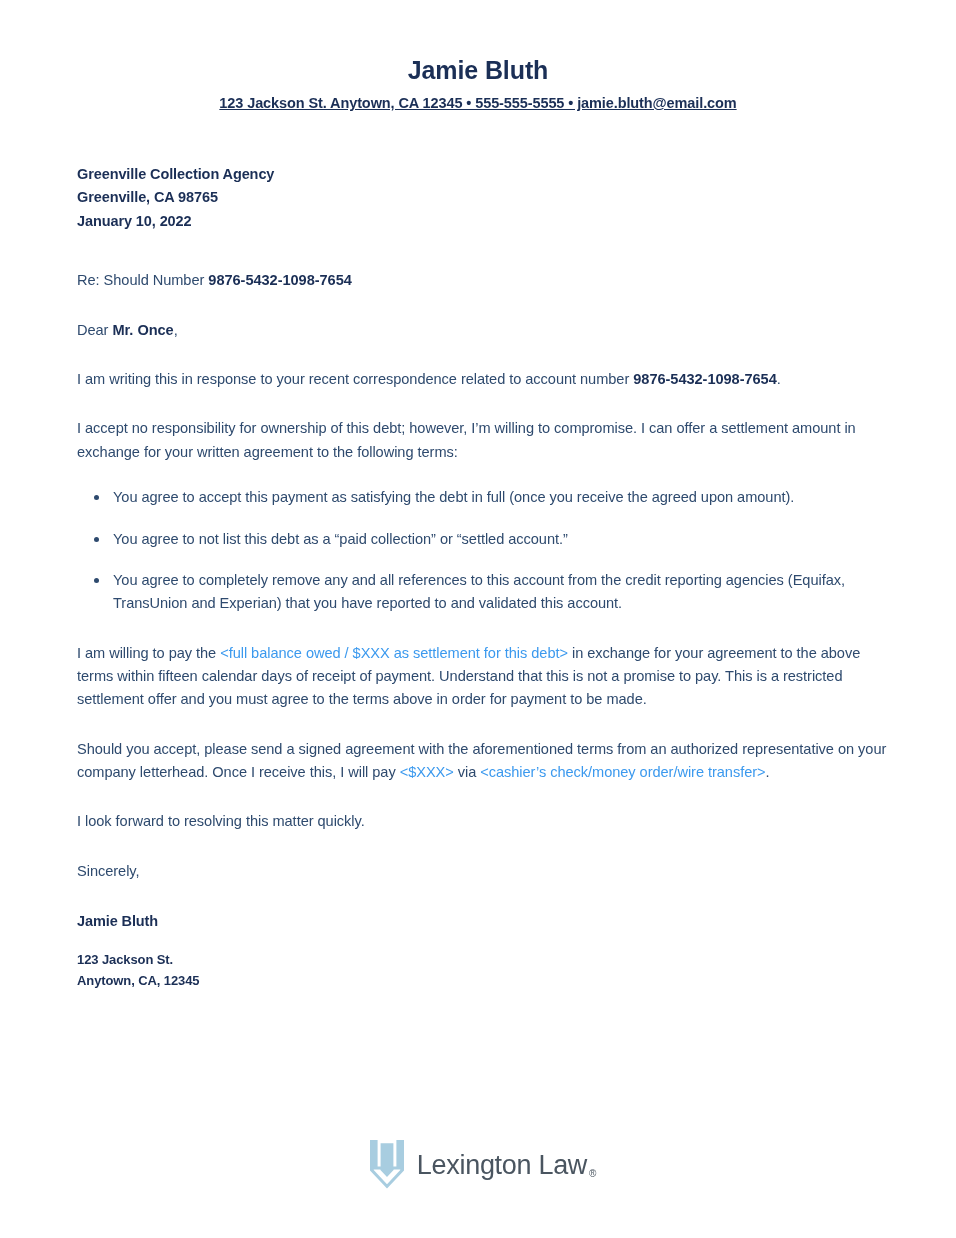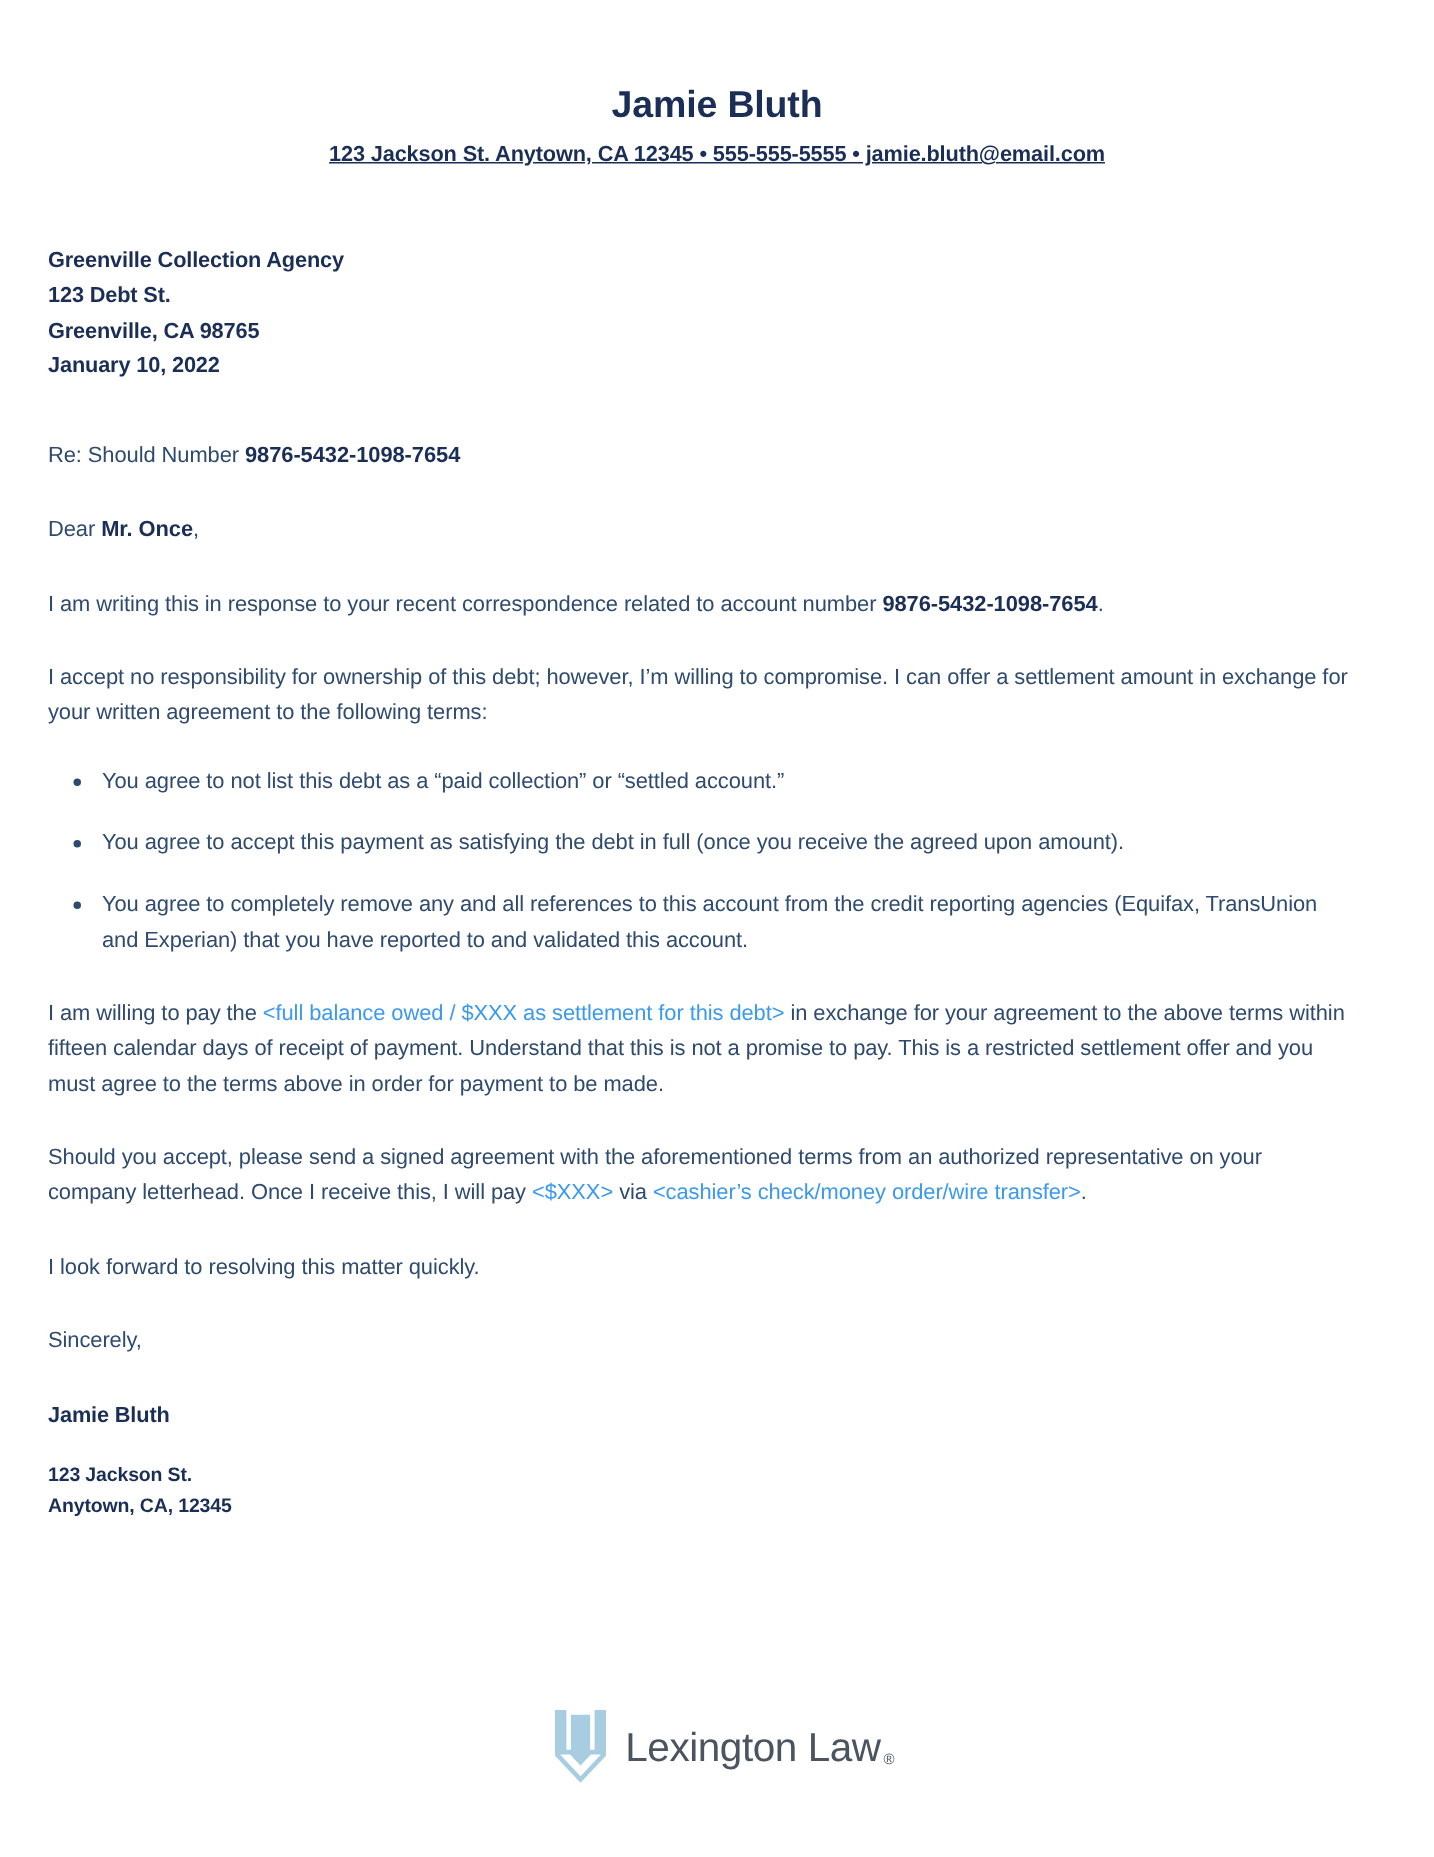--- a/index.html
+++ b/index.html
@@ -42,21 +42,21 @@
     color:var(--navy-dark);
     font-size:14.5px;
     font-weight:bold;
     margin-top:10px;
     letter-spacing:-0.1px;
     text-decoration:underline;
   }
 
   
   .content{
-    padding:0 56px 0 32px;
+    padding:0 56px 0 77px;
   }
 
   .recipient{
     margin-top:52px;
     color:var(--navy-dark);
     font-size:14.5px;
     font-weight:bold;
     line-height:1.62;
     letter-spacing:-0.1px;
   }
@@ -165,36 +165,35 @@
 
   <div class="letterhead">
     <div class="lh-name">Jamie Bluth</div>
     <div class="lh-contact">123 Jackson St. Anytown, CA 12345 • 555-555-5555 • jamie.bluth@email.com</div>
   </div>
 
   <div class="content">
 
     <div class="recipient">
       <div>Greenville Collection Agency</div>
-      <div>123 Debt St.</div>
       <div>Greenville, CA 98765</div>
       <div>January 10, 2022</div>
     </div>
 
     <div class="para re-line"><span>Re: Should Number </span><b class="strong">9876-5432-1098-7654</b></div>
 
     <div class="para"><span>Dear </span><b class="strong">Mr. Once</b><span>,</span></div>
 
     <div class="para"><span>I am writing this in response to your recent correspondence related to account number </span><b class="strong">9876-5432-1098-7654</b><span>.</span></div>
 
     <div class="para">I accept no responsibility for ownership of this debt; however, I’m willing to compromise. I can offer a settlement amount in exchange for your written agreement to the following terms:</div>
 
     <ul class="terms">
+      <li>You agree to accept this payment as satisfying the debt in full (once you receive the agreed upon amount).</li>
       <li>You agree to not list this debt as a “paid collection” or “settled account.”</li>
-      <li>You agree to accept this payment as satisfying the debt in full (once you receive the agreed upon amount).</li>
       <li>You agree to completely remove any and all references to this account from the credit reporting agencies (Equifax, TransUnion and Experian) that you have reported to and validated this account.</li>
     </ul>
 
     <div class="para"><span>I am willing to pay the </span><span class="ph">&lt;full balance owed / $XXX as settlement for this debt&gt;</span><span> in exchange for your agreement to the above terms within fifteen calendar days of receipt of payment. Understand that this is not a promise to pay. This is a restricted settlement offer and you must agree to the terms above in order for payment to be made.</span></div>
 
     <div class="para"><span>Should you accept, please send a signed agreement with the aforementioned terms from an authorized representative on your company letterhead. Once I receive this, I will pay </span><span class="ph">&lt;$XXX&gt;</span><span> via </span><span class="ph">&lt;cashier’s check/money order/wire transfer&gt;</span><span>.</span></div>
 
 
     <div class="para">I look forward to resolving this matter quickly.</div>
     <div class="para">Sincerely,</div>

